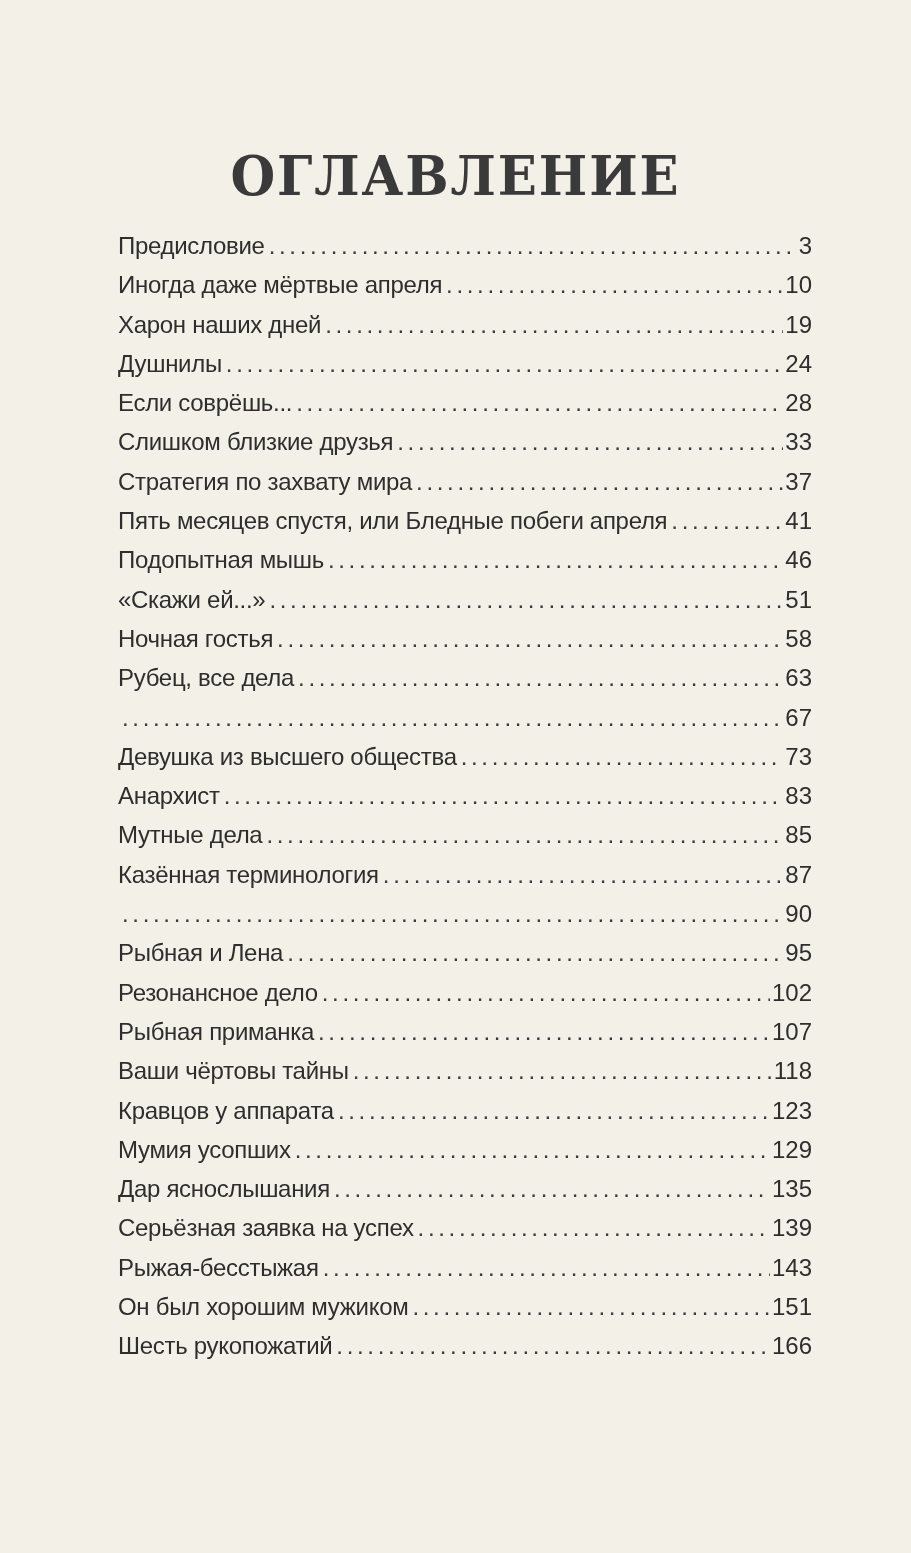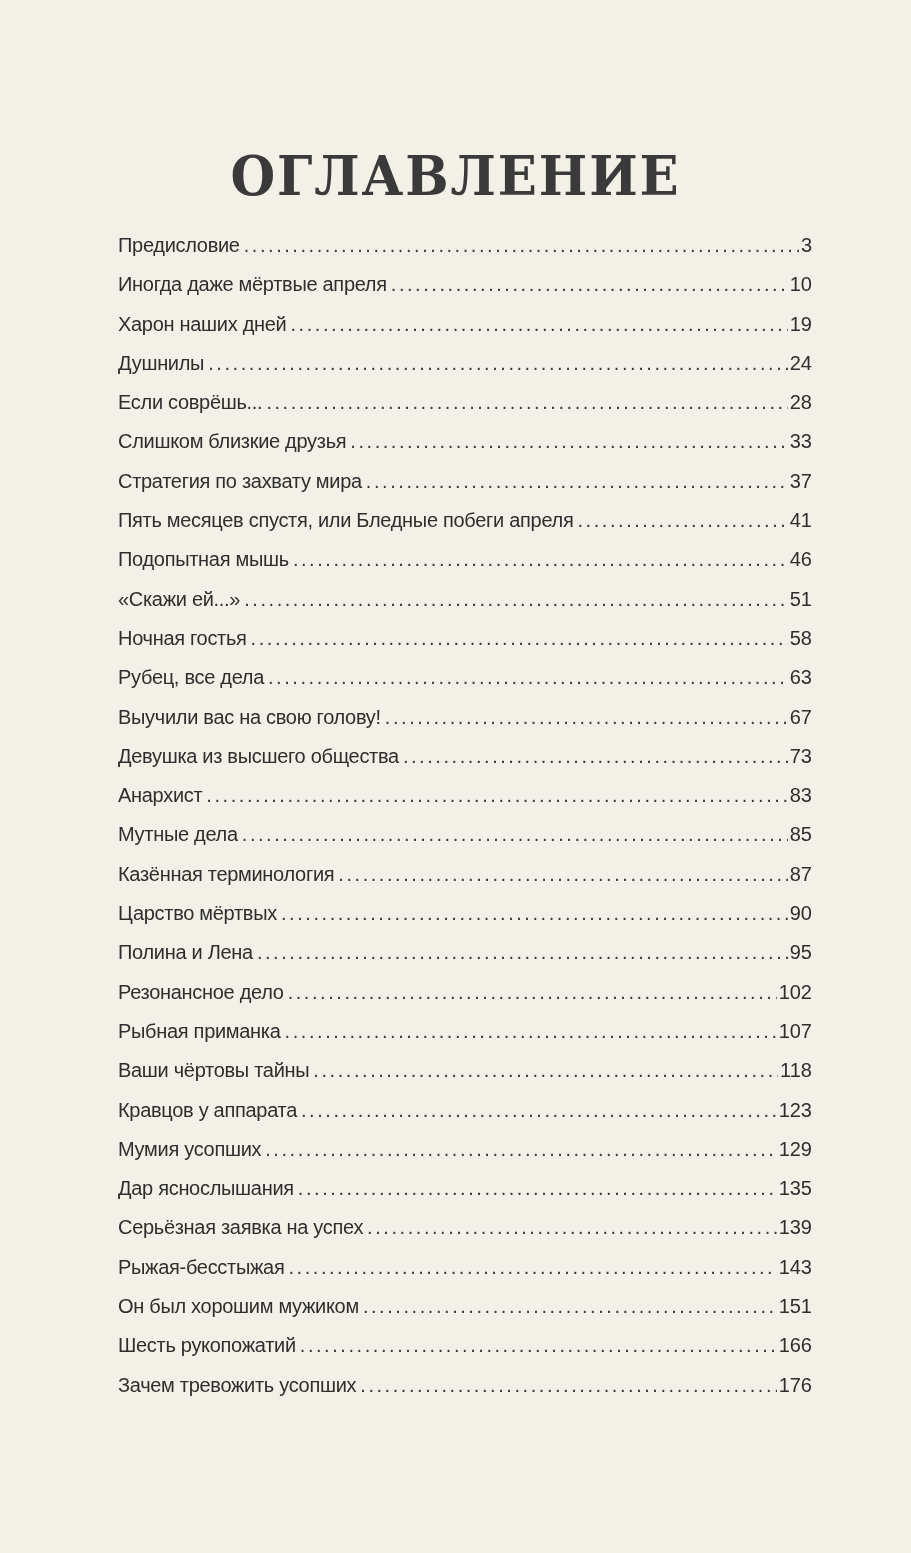--- a/index.html
+++ b/index.html
@@ -20,21 +20,21 @@
     color:#3a3a3a;
     text-transform:uppercase;
     transform:scaleX(0.95);
   }
   .toc {
     position:absolute; left:118px; top:226px; width:694px;
   }
   .toc-row {
     display:flex; align-items:baseline;
     height:39.3px; line-height:39.3px;
-    font-size:20px;
+    font-size:24px;
   }
   .toc-title {
     white-space:nowrap;
     transform-origin:left center;
     letter-spacing:-0.3px;
   }
   .toc-dots {
     flex:1; overflow:hidden; white-space:nowrap;
     margin:0 2px 0 4px;
     letter-spacing:3.5px;
@@ -108,21 +108,20 @@
       <span class="toc-title">Ночная гостья</span>
       <span class="toc-dots"></span>
       <span class="toc-page">58</span>
     </div>
   <div class="toc-row">
       <span class="toc-title">Рубец, все дела</span>
       <span class="toc-dots"></span>
       <span class="toc-page">63</span>
     </div>
   <div class="toc-row">
-      <span class="toc-title">Выучили вас на свою голову!</span>
       <span class="toc-dots"></span>
       <span class="toc-page">67</span>
     </div>
   <div class="toc-row">
       <span class="toc-title">Девушка из высшего общества</span>
       <span class="toc-dots"></span>
       <span class="toc-page">73</span>
     </div>
   <div class="toc-row">
       <span class="toc-title">Анархист</span>
@@ -133,26 +132,25 @@
       <span class="toc-title">Мутные дела</span>
       <span class="toc-dots"></span>
       <span class="toc-page">85</span>
     </div>
   <div class="toc-row">
       <span class="toc-title">Казённая терминология</span>
       <span class="toc-dots"></span>
       <span class="toc-page">87</span>
     </div>
   <div class="toc-row">
-      <span class="toc-title">Царство мёртвых</span>
       <span class="toc-dots"></span>
       <span class="toc-page">90</span>
     </div>
   <div class="toc-row">
-      <span class="toc-title">Полина и Лена</span>
+      <span class="toc-title">Рыбная и Лена</span>
       <span class="toc-dots"></span>
       <span class="toc-page">95</span>
     </div>
   <div class="toc-row">
       <span class="toc-title">Резонансное дело</span>
       <span class="toc-dots"></span>
       <span class="toc-page">102</span>
     </div>
   <div class="toc-row">
       <span class="toc-title">Рыбная приманка</span>
@@ -191,19 +189,14 @@
     </div>
   <div class="toc-row">
       <span class="toc-title">Он был хорошим мужиком</span>
       <span class="toc-dots"></span>
       <span class="toc-page">151</span>
     </div>
   <div class="toc-row">
       <span class="toc-title">Шесть рукопожатий</span>
       <span class="toc-dots"></span>
       <span class="toc-page">166</span>
-    </div>
-  <div class="toc-row">
-      <span class="toc-title">Зачем тревожить усопших</span>
-      <span class="toc-dots"></span>
-      <span class="toc-page">176</span>
     </div>
 </div>
 
 </body></html>

